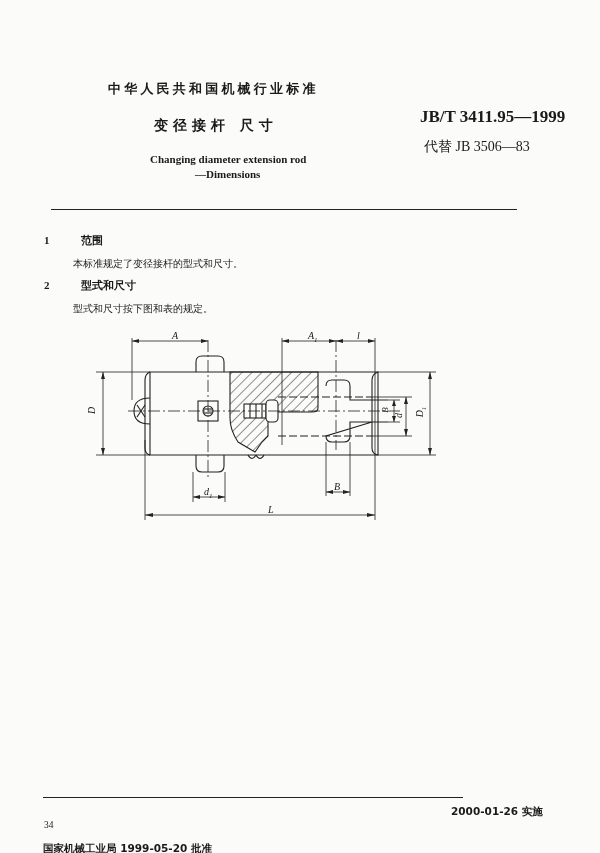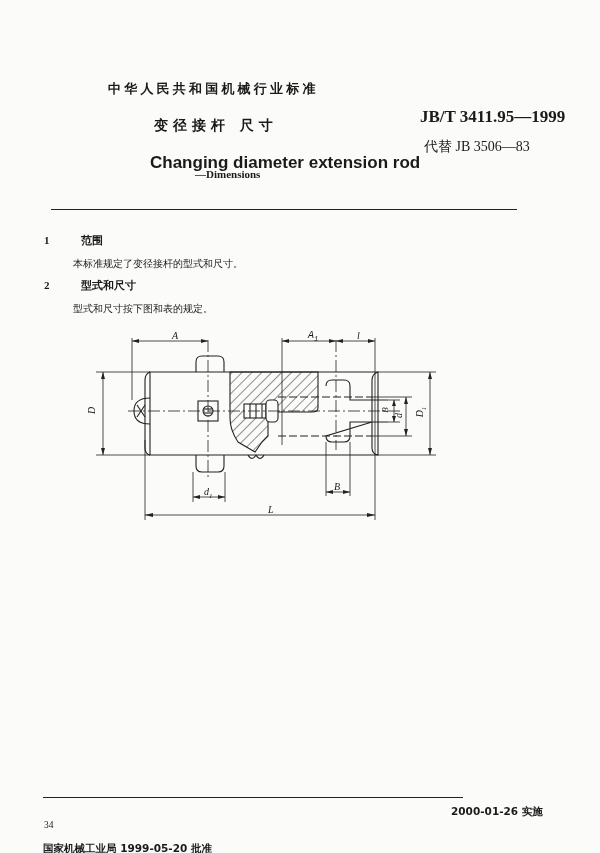--- a/index.html
+++ b/index.html
@@ -20,22 +20,22 @@
   }
   .title-cn {
     left: 154px; top: 117px; font-family: "DejaVu Sans", sans-serif;
     font-weight: bold; font-size: 14px; letter-spacing: 5px; white-space: nowrap;
   }
   .replaces {
     left: 424px; top: 138px; font-size: 14px; white-space: nowrap;
     font-family: "Liberation Serif", serif;
   }
   .title-en {
-    left: 150px; top: 153px; font-weight: bold; font-size: 17px;
-    font-family: Liberation Sans, sans-serif; white-space: nowrap;
+    left: 150px; top: 153px; font-weight: bold; font-size: 11px;
+    font-family: Liberation Serif, serif; white-space: nowrap;
   }
   .title-en2 {
     left: 195px; top: 168px; font-weight: bold; font-size: 11px;
     font-family: "Liberation Serif", serif; white-space: nowrap;
   }
   .rule { background: #222; height: 1.3px; }
   .sec-num { font-weight: bold; font-size: 11px; font-family: "Liberation Serif", serif; }
   .sec-title { font-family: "DejaVu Sans", sans-serif; font-weight: bold; font-size: 11px; margin-left: 13px; }
   .body-text { font-family: "DejaVu Sans", sans-serif; font-size: 10px; white-space: nowrap; }
   .footer-left { left: 43px; top: 842px; font-size: 10.5px; font-weight: bold; font-family: "DejaVu Sans", sans-serif; white-space: nowrap; }
@@ -154,21 +154,21 @@
     <path d="M193 497 l7 -2 l0 4 z"></path>
       <path d="M225 497 l-7 -2 l0 4 z"></path>
     <path d="M326 492 l7 -2 l0 4 z"></path>
       <path d="M350 492 l-7 -2 l0 4 z"></path>
     <path d="M145 515 l8 -2 l0 4 z"></path>
       <path d="M375 515 l-8 -2 l0 4 z"></path>
   </g>
 </svg>
 
 <span class="abs" style="left:172px; top:330px; font-style:italic; font-size:10px; font-family:'Liberation Serif',serif;">A</span>
-<span class="abs" style="left:308px; top:330px; font-style:italic; font-size:10px; font-family:Liberation Mono, monospace;"><span>A</span><sub style="font-size:7px;">1</sub></span>
+<span class="abs" style="left:308px; top:330px; font-style:italic; font-size:10px; font-family:Liberation Serif, serif;"><span>A</span><sub style="font-size:7px;">1</sub></span>
 <span class="abs" style="left:357px; top:330px; font-style:italic; font-size:10px; font-family:'Liberation Serif',serif;">l</span>
 <span class="abs" style="left:88px; top:405px; font-style:italic; font-size:10px; font-family:'Liberation Serif',serif; transform:rotate(-90deg);">D</span>
 <span class="abs" style="left:416px; top:405px; font-style:italic; font-size:10px; font-family:'Liberation Serif',serif; transform:rotate(-90deg);"><span>D</span><sub style="font-size:7px;">1</sub></span>
 <span class="abs" style="left:396px; top:410px; font-style:italic; font-size:10px; font-family:'Liberation Serif',serif; transform:rotate(-90deg);">d</span>
 <span class="abs" style="left:382px; top:405px; font-style:italic; font-size:9px; font-family:'Liberation Serif',serif; transform:rotate(-90deg);">B</span>
 <span class="abs" style="left:204px; top:486px; font-style:italic; font-size:10px; font-family:'Liberation Serif',serif;"><span>d</span><sub style="font-size:7px;">1</sub></span>
 <span class="abs" style="left:334px; top:481px; font-style:italic; font-size:10px; font-family:'Liberation Serif',serif;">B</span>
 <span class="abs" style="left:268px; top:504px; font-style:italic; font-size:10px; font-family:'Liberation Serif',serif;">L</span>
 
 <div class="abs rule" style="left:43px; top:797px; width:420px;"></div>

